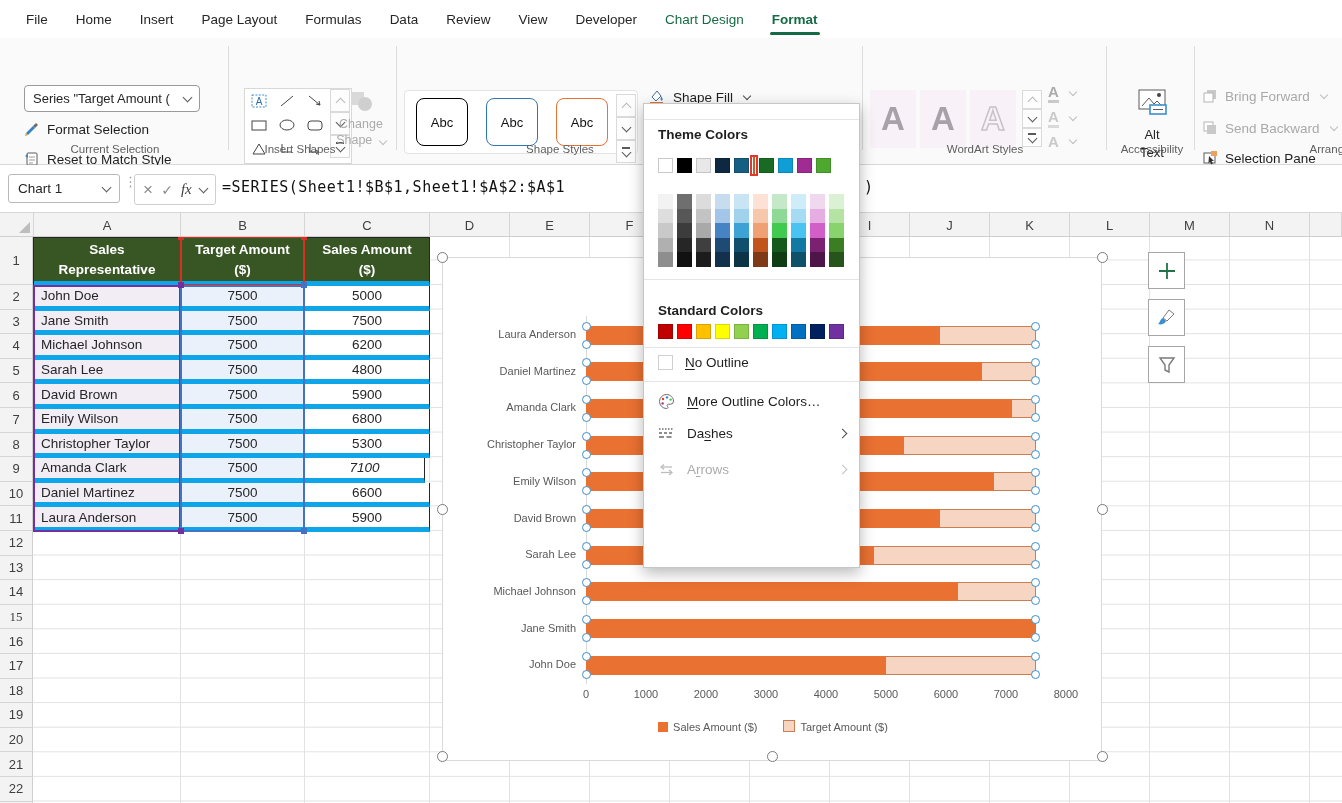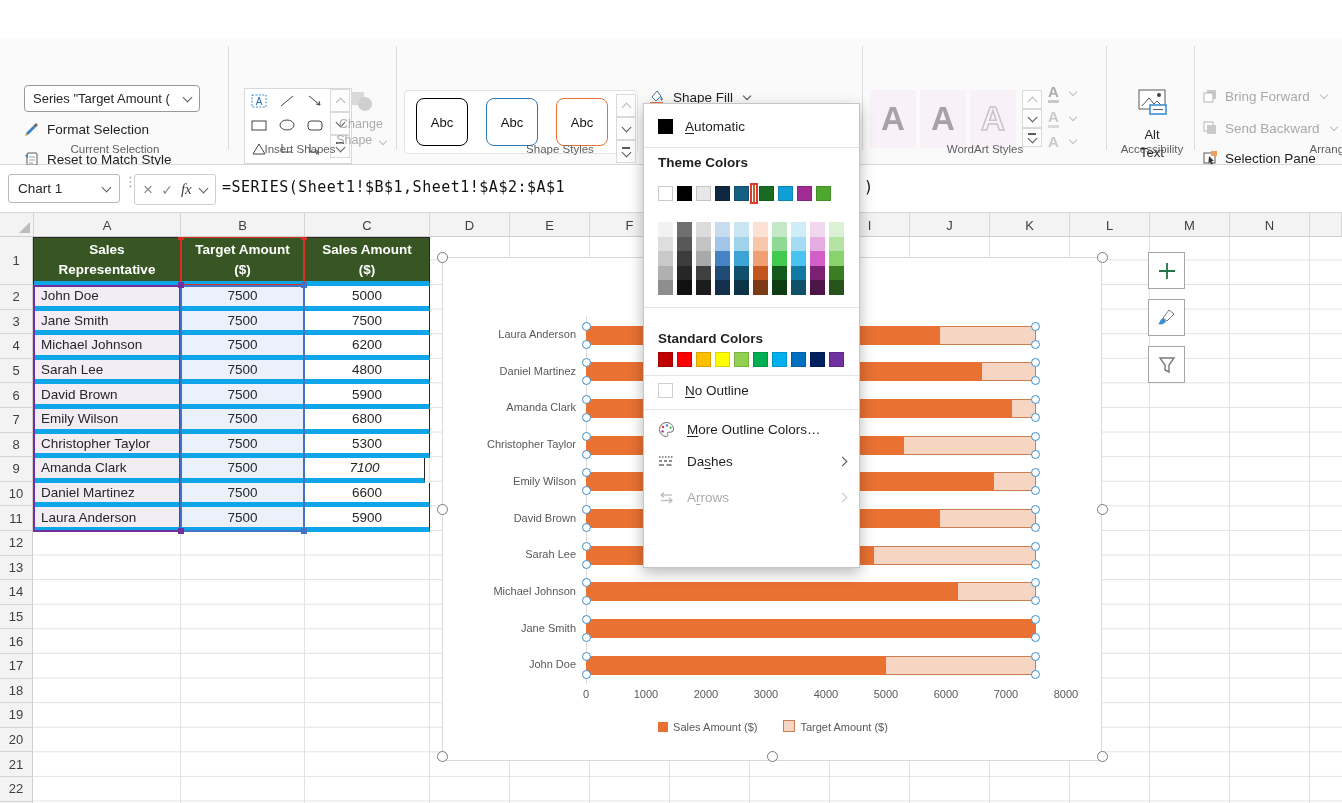--- a/index.html
+++ b/index.html
@@ -125,20 +125,33 @@
   .selwrap{position:relative}
   .selwrap::after{content:"";position:absolute;left:-3px;top:-3px;right:-3px;bottom:-3px;
         border:2.5px solid #E03A2F}
   .mn u{text-underline-offset:2px}
 </style>
 </head>
 <body>
 
 <div class="app">
 
+  <div class="tabbar" id="tabbar">
+      <div class="tab">File</div>
+      <div class="tab">Home</div>
+      <div class="tab">Insert</div>
+      <div class="tab">Page Layout</div>
+      <div class="tab">Formulas</div>
+      <div class="tab">Data</div>
+      <div class="tab">Review</div>
+      <div class="tab">View</div>
+      <div class="tab">Developer</div>
+      <div class="tab accent">Chart Design</div>
+      <div class="tab accent active">Format</div>
+    </div>
 
   <div class="ribbon">
 
     <div class="selbox">
       <span>Series "Target Amount (</span>
       <span class="cv"></span>
     </div>
     <div class="abs rbtn" style="left:24px;top:83px">
       <svg width="16" height="16" viewBox="0 0 16 16">
           <path d="M2 12 L9 5 l2 2 -7 7 z" fill="#3B82C4"></path>
@@ -408,21 +421,21 @@
         <div class="rowhead" style="top: 121.8px; height: 24.6px;">5</div>
         <div class="rowhead" style="top: 146.4px; height: 24.6px;">6</div>
         <div class="rowhead" style="top: 171px; height: 24.6px;">7</div>
         <div class="rowhead" style="top: 195.6px; height: 24.6px;">8</div>
         <div class="rowhead" style="top: 220.2px; height: 24.6px;">9</div>
         <div class="rowhead" style="top: 244.8px; height: 24.6px;">10</div>
         <div class="rowhead" style="top: 269.4px; height: 24.6px;">11</div>
         <div class="rowhead" style="top: 294px; height: 24.6px;">12</div>
         <div class="rowhead" style="top: 318.6px; height: 24.6px;">13</div>
         <div class="rowhead" style="top: 343.2px; height: 24.6px;">14</div>
-        <div class="rowhead" style="top: 367.8px; height: 24.6px;">15</div>
+        <div class="rowhead" style="top: 367.8px; height: 24.6px; font-family: Liberation Serif, serif;">15</div>
         <div class="rowhead" style="top: 392.4px; height: 24.6px;">16</div>
         <div class="rowhead" style="top: 417px; height: 24.6px;">17</div>
         <div class="rowhead" style="top: 441.6px; height: 24.6px;">18</div>
         <div class="rowhead" style="top: 466.2px; height: 24.6px;">19</div>
         <div class="rowhead" style="top: 490.8px; height: 24.6px;">20</div>
         <div class="rowhead" style="top: 515.4px; height: 24.6px;">21</div>
         <div class="rowhead" style="top: 540px; height: 24.6px;">22</div>
         <div class="rowhead" style="top: 564.6px; height: 24.6px;">23</div>
       </div>
     <div class="table" id="table">
@@ -616,24 +629,20 @@
     </div>
     <div class="cbtn" style="top:109px">
       <svg width="22" height="22" viewBox="0 0 22 22">
           <path d="M4 4 H18 L13 11 V18 L9 16 V11 Z" fill="#fff" stroke="#7A7A7A" stroke-width="1.4"></path>
         </svg>
     </div>
   </div>
 
   <div class="menu">
     <div style="height:8px"></div>
-    <div class="mrow" style="height:28px">
-      <span style="width:15px;height:15px;background:#000;display:inline-block"></span>
-      <span class="mn"><u>A</u>utomatic</span>
-    </div>
     <div class="msep" style="margin:7px 0"></div>
     <div class="mhead" style="height:18px">Theme Colors</div>
     <div class="swrow" style="margin-top:13px" id="themeRow">
         <span class="sw" style="background: rgb(255, 255, 255); border-color: rgb(201, 201, 201);"></span>
         <span class="sw" style="background: rgb(0, 0, 0);"></span>
         <span class="sw" style="background: rgb(232, 232, 232);"></span>
         <span class="sw" style="background: rgb(14, 40, 65);"></span>
         <span class="sw" style="background: rgb(21, 96, 130);"></span>
         <span class="selwrap"><span class="sw" style="background: rgb(233, 113, 50);"></span></span>
         <span class="sw" style="background: rgb(25, 107, 36);"></span>

